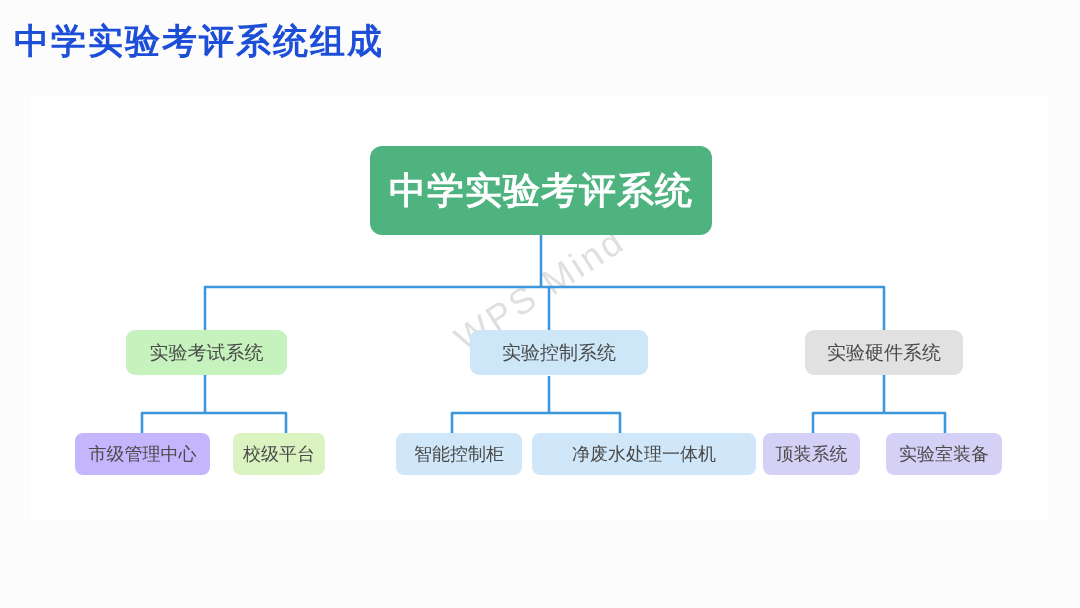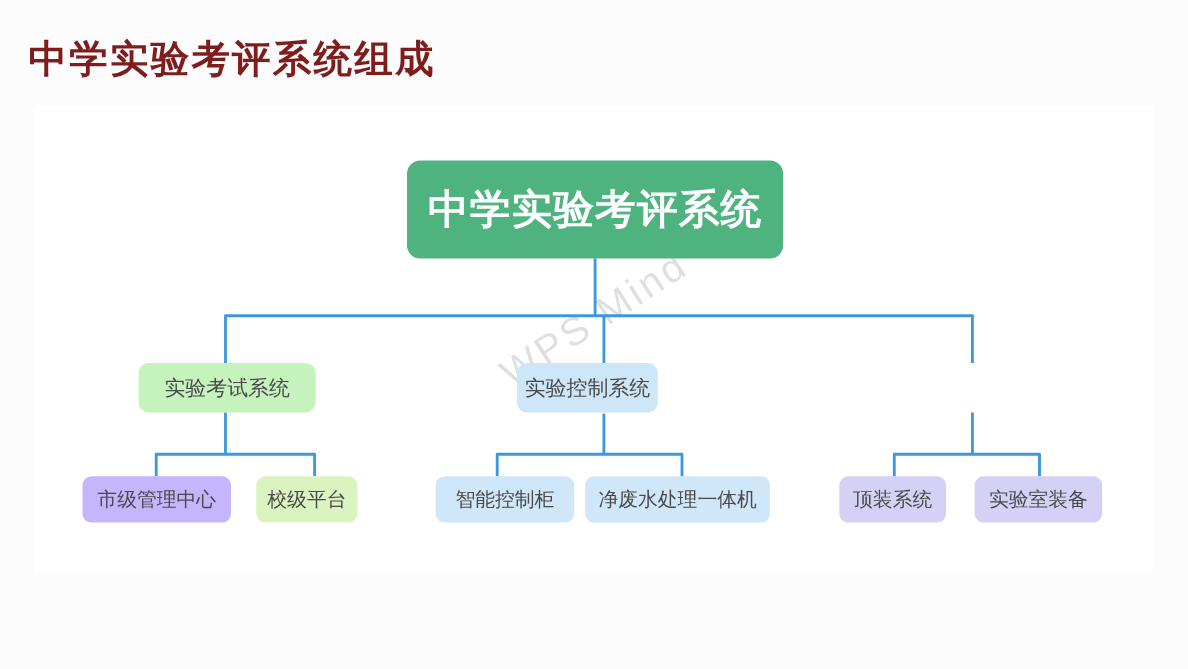--- a/index.html
+++ b/index.html
@@ -4,23 +4,23 @@
 <style>
   html,body{margin:0;padding:0;}
   .stage{
     position:relative;
     width:1080px;height:608px;
     background:#fcfcfc;
     overflow:hidden;
     font-family:"Liberation Sans","DejaVu Sans",sans-serif;
   }
   .title{
-    position:absolute;left:14px;top:18px;margin:12px;
+    position:absolute;left:14px;top:18px;margin:0;
     font-family:"Liberation Serif","DejaVu Serif",serif;
-    font-size:35px;font-weight:bold;color:#7f1d1d;
+    font-size:35px;font-weight:bold;color:#1d4ed8;
     letter-spacing:2px;white-space:nowrap;
   }
   .panel{
     position:absolute;left:31px;top:96px;width:1017px;height:424px;
     background:#ffffff;
   }
   .watermark{
     position:absolute;left:400px;top:200px;width:280px;height:180px;
     display:flex;align-items:center;justify-content:center;
     transform:rotate(-33deg);
@@ -38,26 +38,26 @@
     box-sizing:border-box;
   }
   .node.root{
     left:370px;top:146px;width:342px;height:89px;
     background:#4fb380;border-radius:12px;
     color:#ffffff;font-size:37px;font-weight:bold;letter-spacing:1px;
   }
   .node.branch{height:45px;top:330px;font-size:19px;border-radius:9px;}
   .node.leaf{height:42px;top:433px;font-size:18px;border-radius:8px;}
   .b-exam{left:126px;width:161px;background:#c6f3bd;}
-  .b-control{left:470px;width:128px;background:#cde7f8;font-family:Liberation Serif, serif;}
+  .b-control{left:470px;width:178px;background:#cde7f8;font-family:Liberation Serif, serif;}
   .b-hardware{left:805px;width:158px;background:#e1e1e1;}
   .l-city{left:75px;width:135px;background:#c4b5fd;}
   .l-school{left:233px;width:92px;background:#daf3c1;}
   .l-cabinet{left:396px;width:126px;background:#cfe7f8;}
-  .l-water{left:532px;width:168px;background:#cfe7f8;}
+  .l-water{left:532px;width:224px;background:#cfe7f8;}
   .l-top{left:763px;width:97px;background:#d5d1f6;}
   .l-lab{left:886px;width:116px;background:#d5d1f6;}
 </style>
 </head>
 <body>
 
 <div class="stage">
 
   <h1 class="title">中学实验考评系统组成</h1>
 
@@ -74,20 +74,21 @@
     <path d="M549,376 V413"></path>
     <path d="M452,433 V413 H620 V433"></path>
     <path d="M884,375 V413"></path>
     <path d="M813,433 V413 H945 V433"></path>
   </svg>
 
   <div class="node root">中学实验考评系统</div>
 
   <div class="node branch b-exam">实验考试系统</div>
   <div class="node branch b-control">实验控制系统</div>
+  <div class="node branch b-hardware">实验硬件系统</div>
 
   <div class="node leaf l-city">市级管理中心</div>
   <div class="node leaf l-school">校级平台</div>
   <div class="node leaf l-cabinet">智能控制柜</div>
   <div class="node leaf l-water">净废水处理一体机</div>
   <div class="node leaf l-lab">实验室装备</div>
   <div class="node leaf l-top">顶装系统</div>
 
 </div>
 

